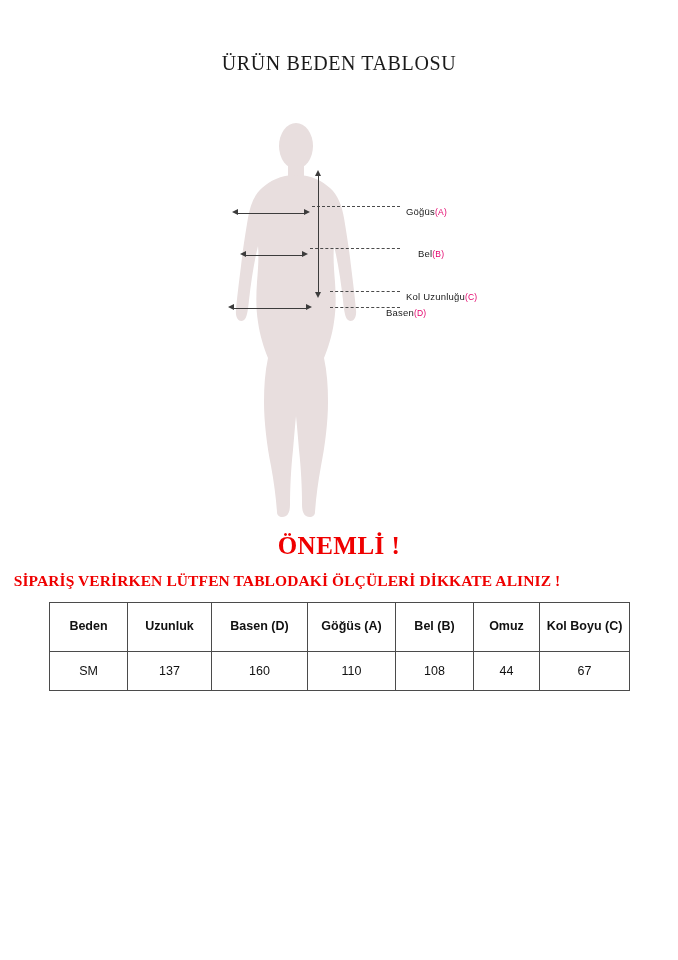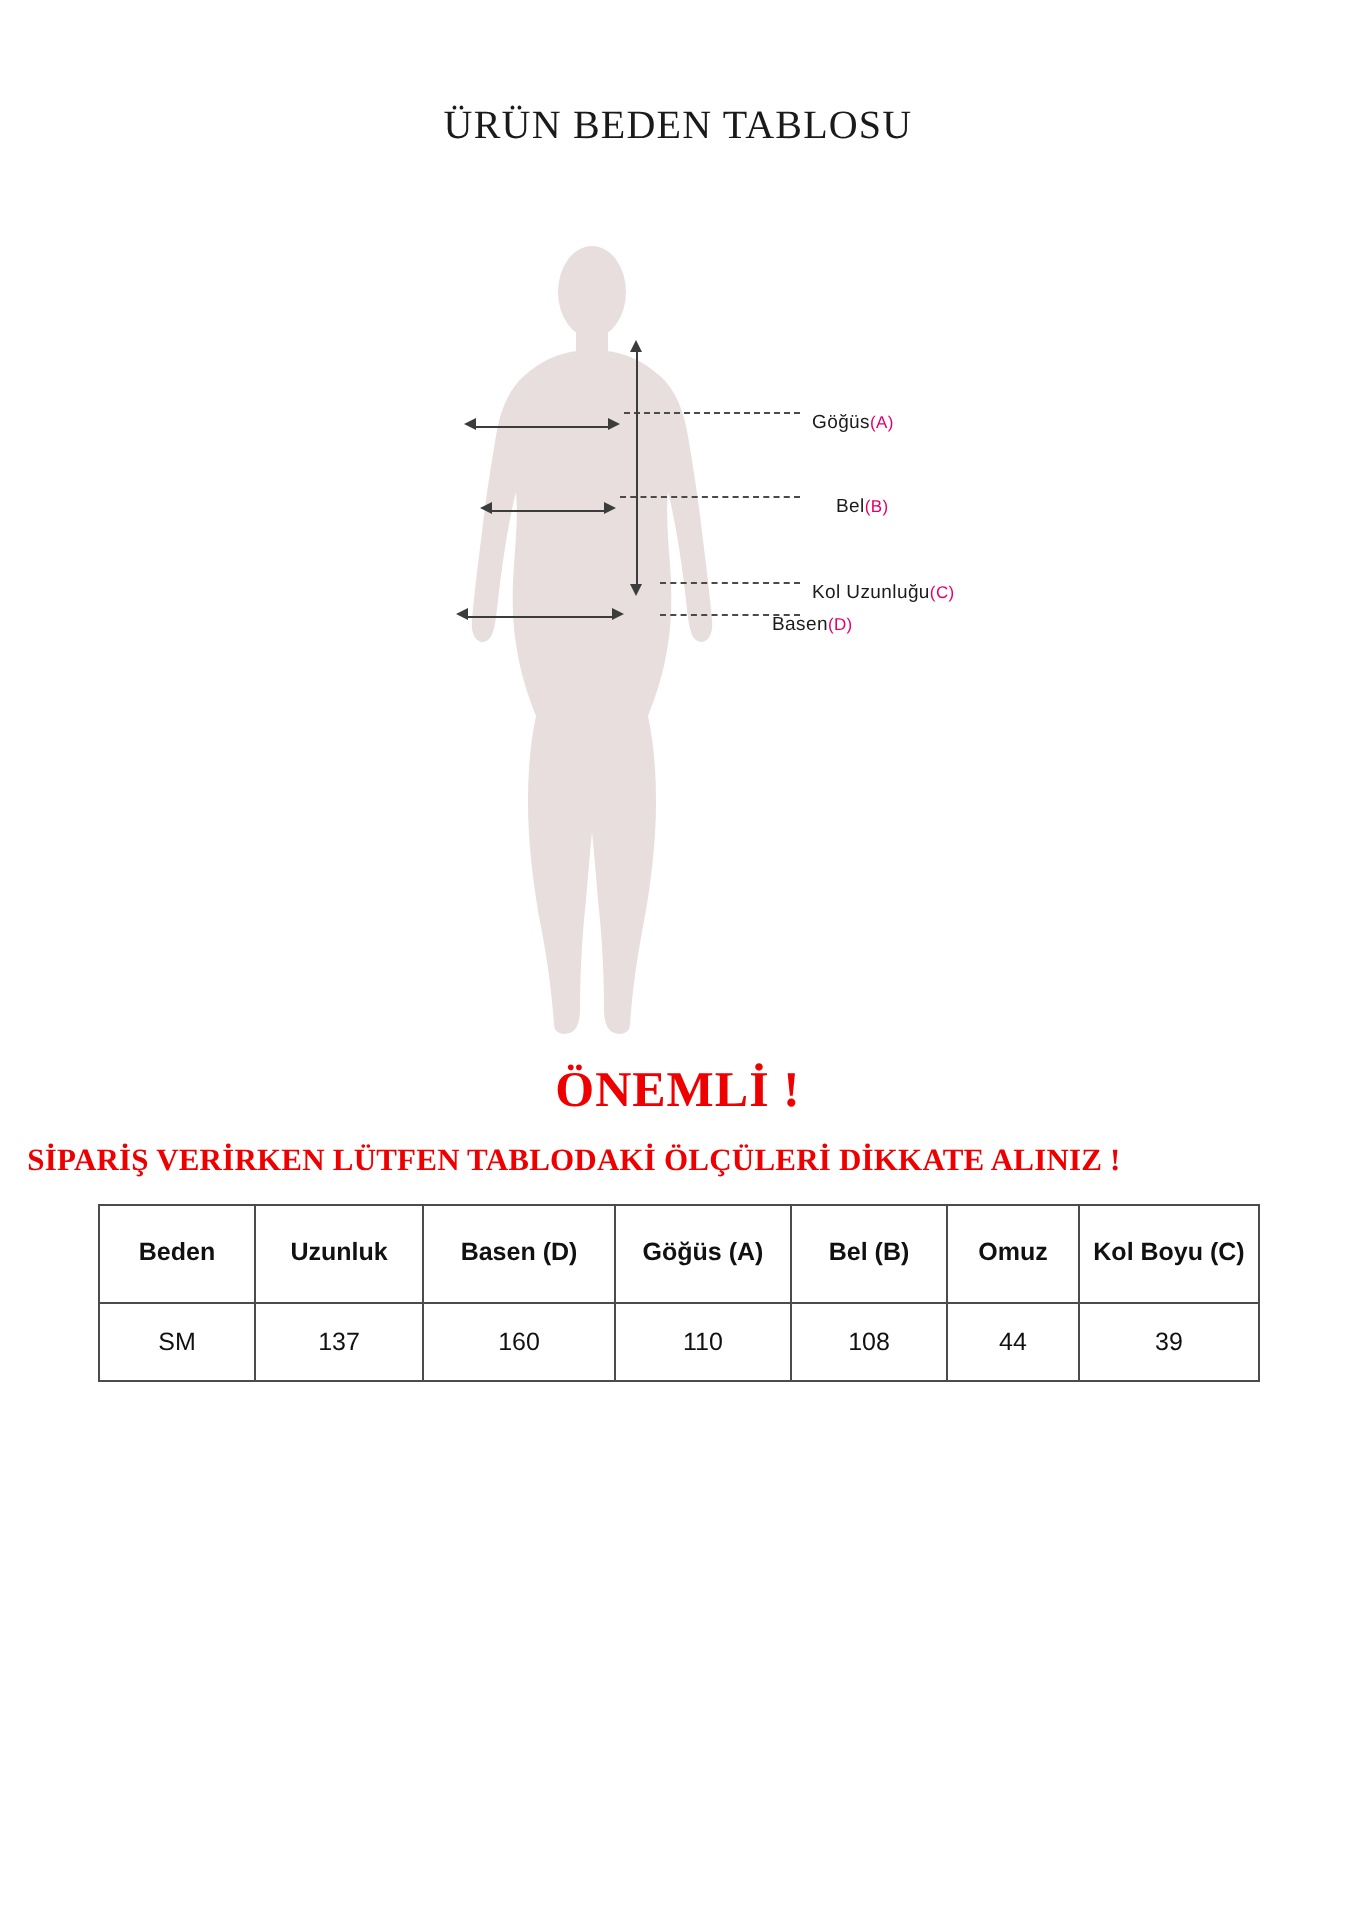--- a/index.html
+++ b/index.html
@@ -284,17 +284,17 @@
       </tr>
     </thead>
     <tbody>
       <tr>
         <td>SM</td>
         <td>137</td>
         <td>160</td>
         <td>110</td>
         <td>108</td>
         <td>44</td>
-        <td>39</td>
+        <td>67</td>
       </tr>
     </tbody>
   </table>
 </div>
 
 </body></html>

